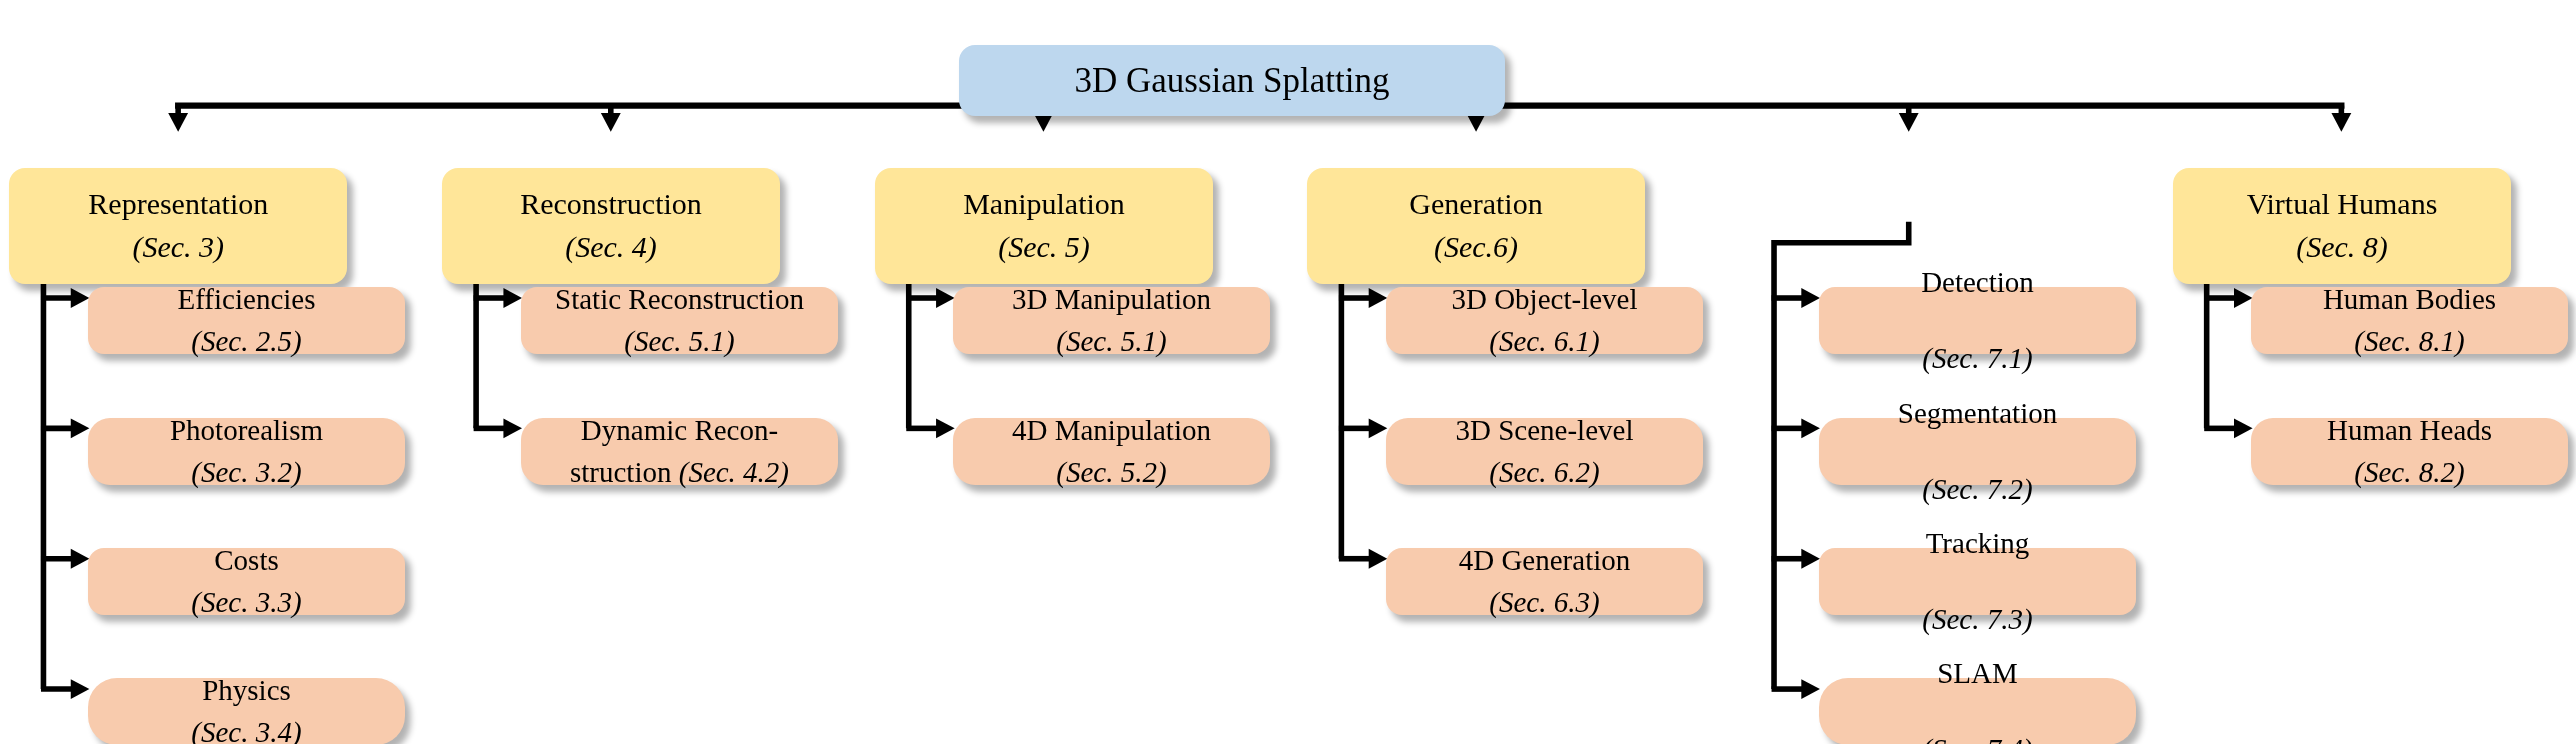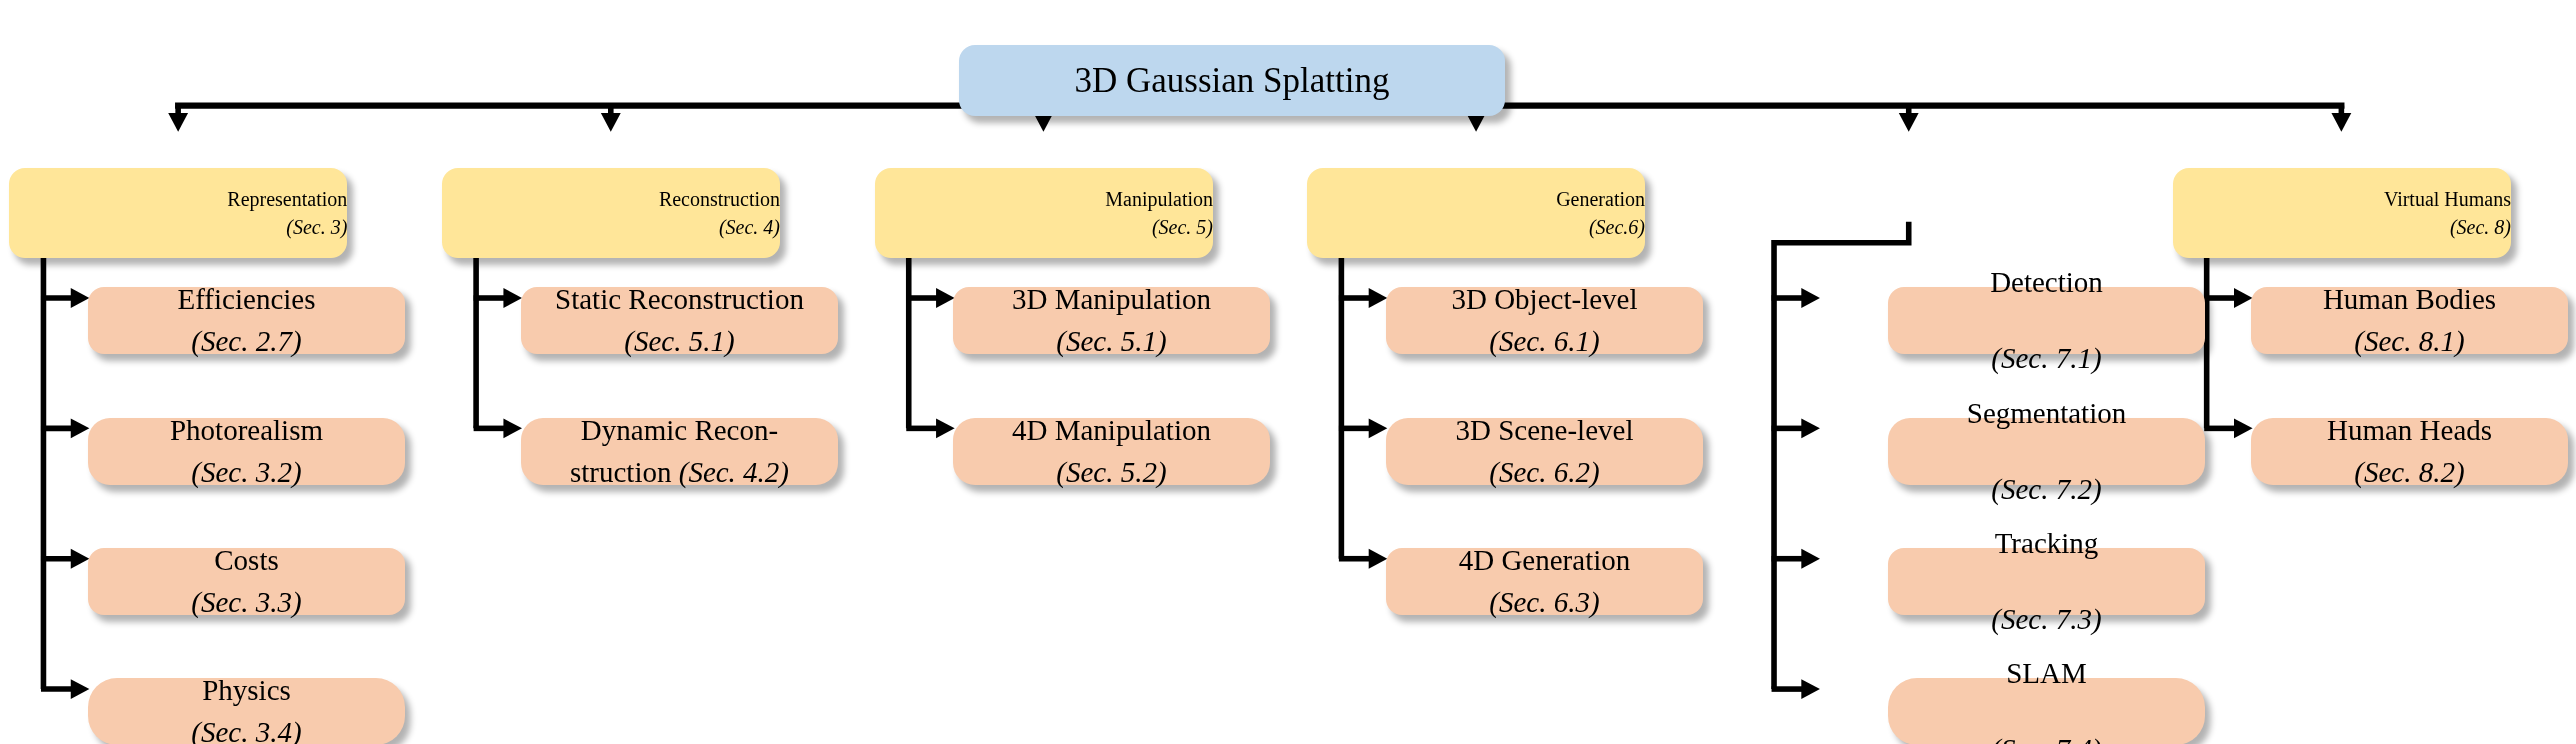--- a/index.html
+++ b/index.html
@@ -35,37 +35,36 @@
     z-index:1;
     line-height:1.42;
     margin-top:36px;
   }
   .root-node{
     left:959px;top:9.3px;width:546px;height:71px;
     background:var(--root_fill);
     font-size:35px;
   }
   .cat{
-    top:132px;width:338px;height:90px;
+    top:132px;width:338px;height:116px;
     background:var(--category_fill);
-    font-size:20px;
-    align-items:flex-end;
+    font-size:30px;
   }
   .leaf{
     width:317px;height:67px;
     background:var(--leaf_fill);
     font-size:29px;
   }
   .sec{font-style:italic;}
   
   .cat.c0{left:9.3px;}  .cat.c1{left:442px;} .cat.c2{left:875px;}
   .cat.c3{left:1307px;}.cat.c4{left:1740px;}.cat.c5{left:2173px;}
   
   .leaf.c0{left:88px;} .leaf.c1{left:521px;} .leaf.c2{left:953px;}
-  .leaf.c3{left:1386px;}.leaf.c4{left:1888px;gap:34px;}.leaf.c5{left:2251px;}
+  .leaf.c3{left:1386px;}.leaf.c4{left:1819px;gap:34px;}.leaf.c5{left:2251px;}
   
   .leaf.r0{top:251px;} .leaf.r1{top:382px;border-radius:22px;} .leaf.r2{top:512px;} .leaf.r3{top:642px;border-radius:29px;}
 </style>
 </head>
 <body>
 
 <div id="canvas">
 
   <svg id="wires" xmlns="http://www.w3.org/2000/svg" viewBox="0 0 4150 1200">
     <g>
@@ -164,21 +163,21 @@
     <div>Generation</div>
     <div class="sec">(Sec.6)</div>
   </div>
   <div class="node cat c5">
     <div>Virtual Humans</div>
     <div class="sec">(Sec. 8)</div>
   </div>
 
   <div class="node leaf c0 r0">
     <div>Efficiencies</div>
-    <div class="sec">(Sec. 2.7)</div>
+    <div class="sec">(Sec. 2.5)</div>
   </div>
   <div class="node leaf c0 r1">
     <div>Photorealism</div>
     <div class="sec">(Sec. 3.2)</div>
   </div>
   <div class="node leaf c0 r2">
     <div>Costs</div>
     <div class="sec">(Sec. 3.3)</div>
   </div>
   <div class="node leaf c0 r3">

